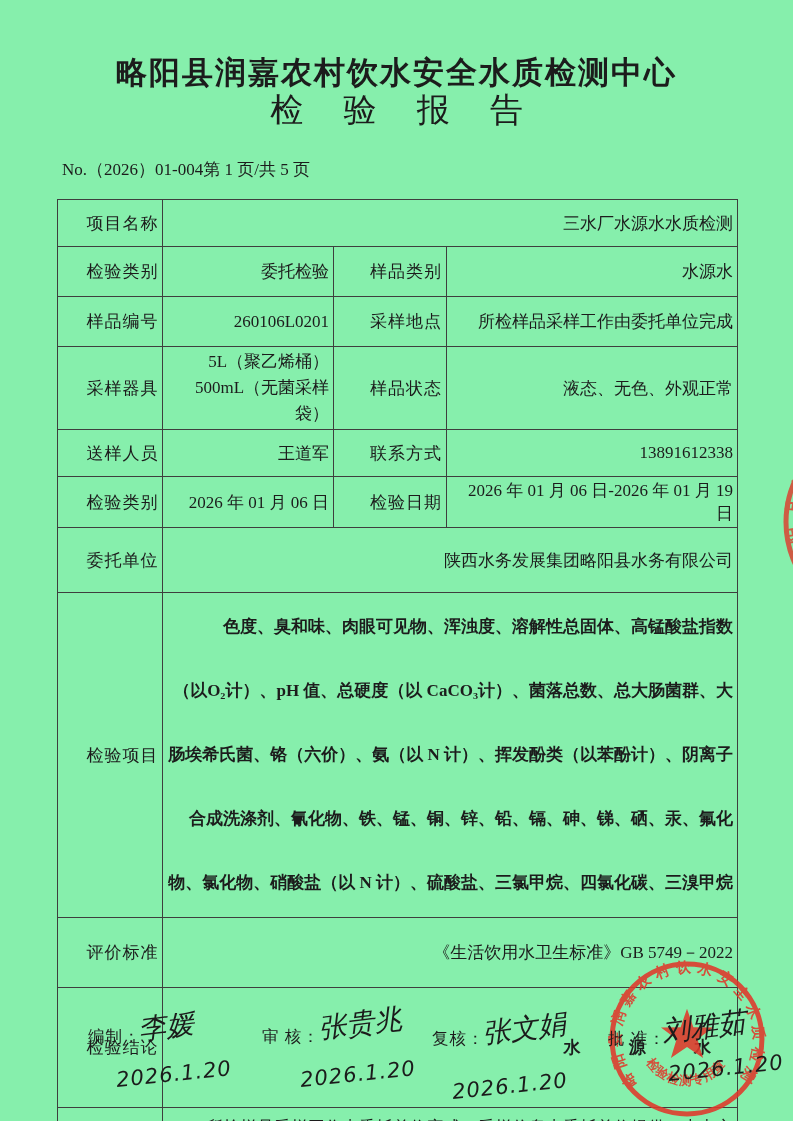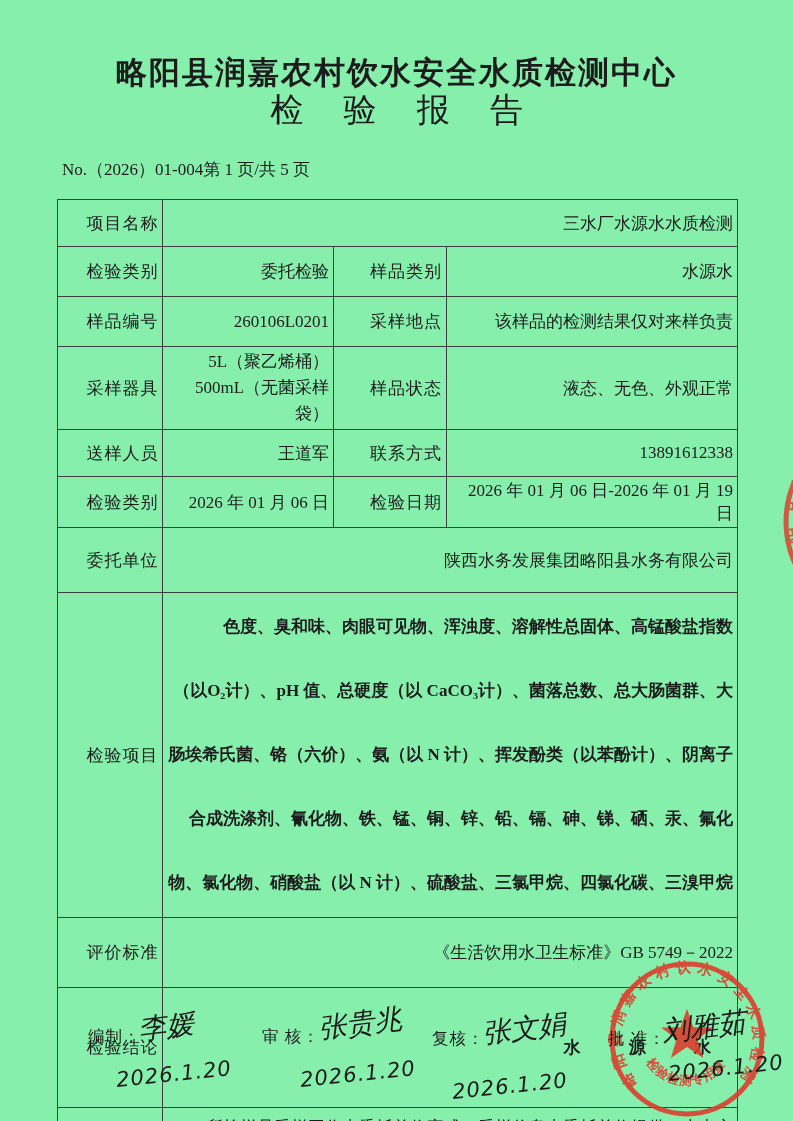--- a/index.html
+++ b/index.html
@@ -62,21 +62,21 @@
     <tr class="r2">
       <td class="lbl">检验类别</td>
       <td>委托检验</td>
       <td class="lbl">样品类别</td>
       <td>水源水</td>
     </tr>
     <tr class="r3">
       <td class="lbl">样品编号</td>
       <td>260106L0201</td>
       <td class="lbl">采样地点</td>
-      <td>该样品的检测结果仅对来样负责</td>
+      <td>所检样品采样工作由委托单位完成</td>
     </tr>
     <tr class="r4">
       <td class="lbl">采样器具</td>
       <td>
         <span class="two-line">
           <span>5L（聚乙烯桶）</span>
           <span>500mL（无菌采样袋）</span>
         </span>
       </td>
       <td class="lbl">样品状态</td>

